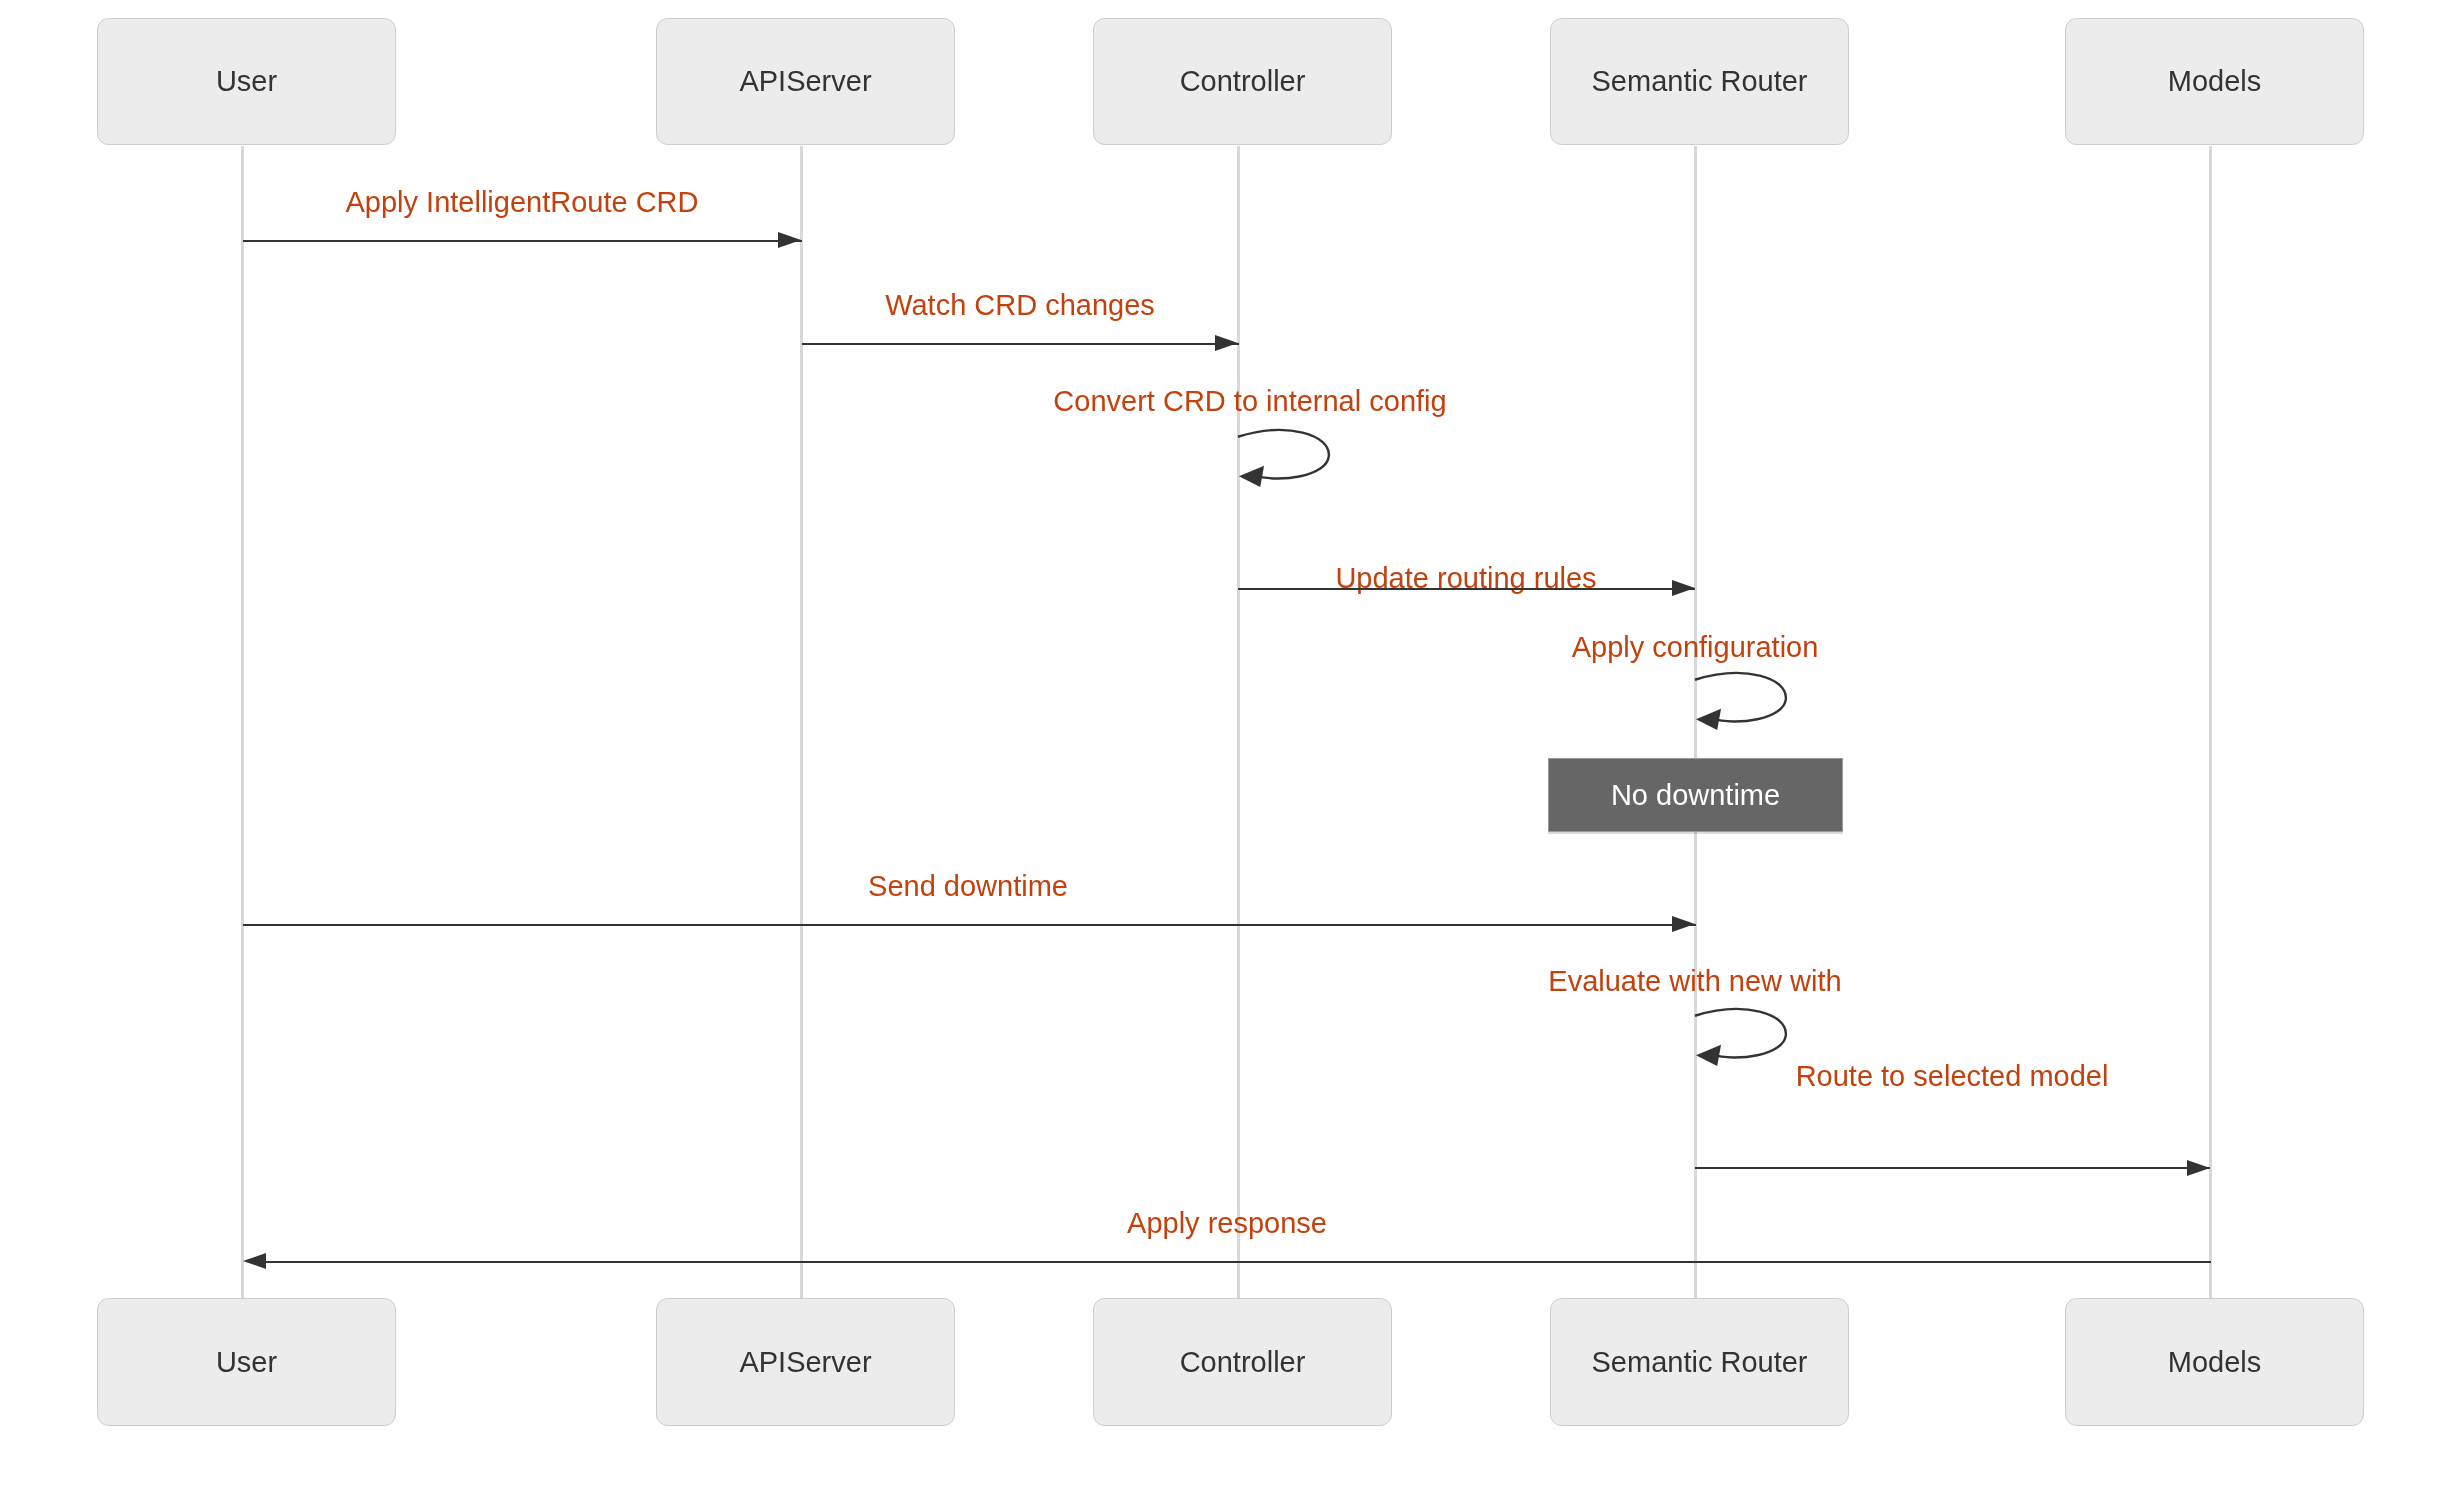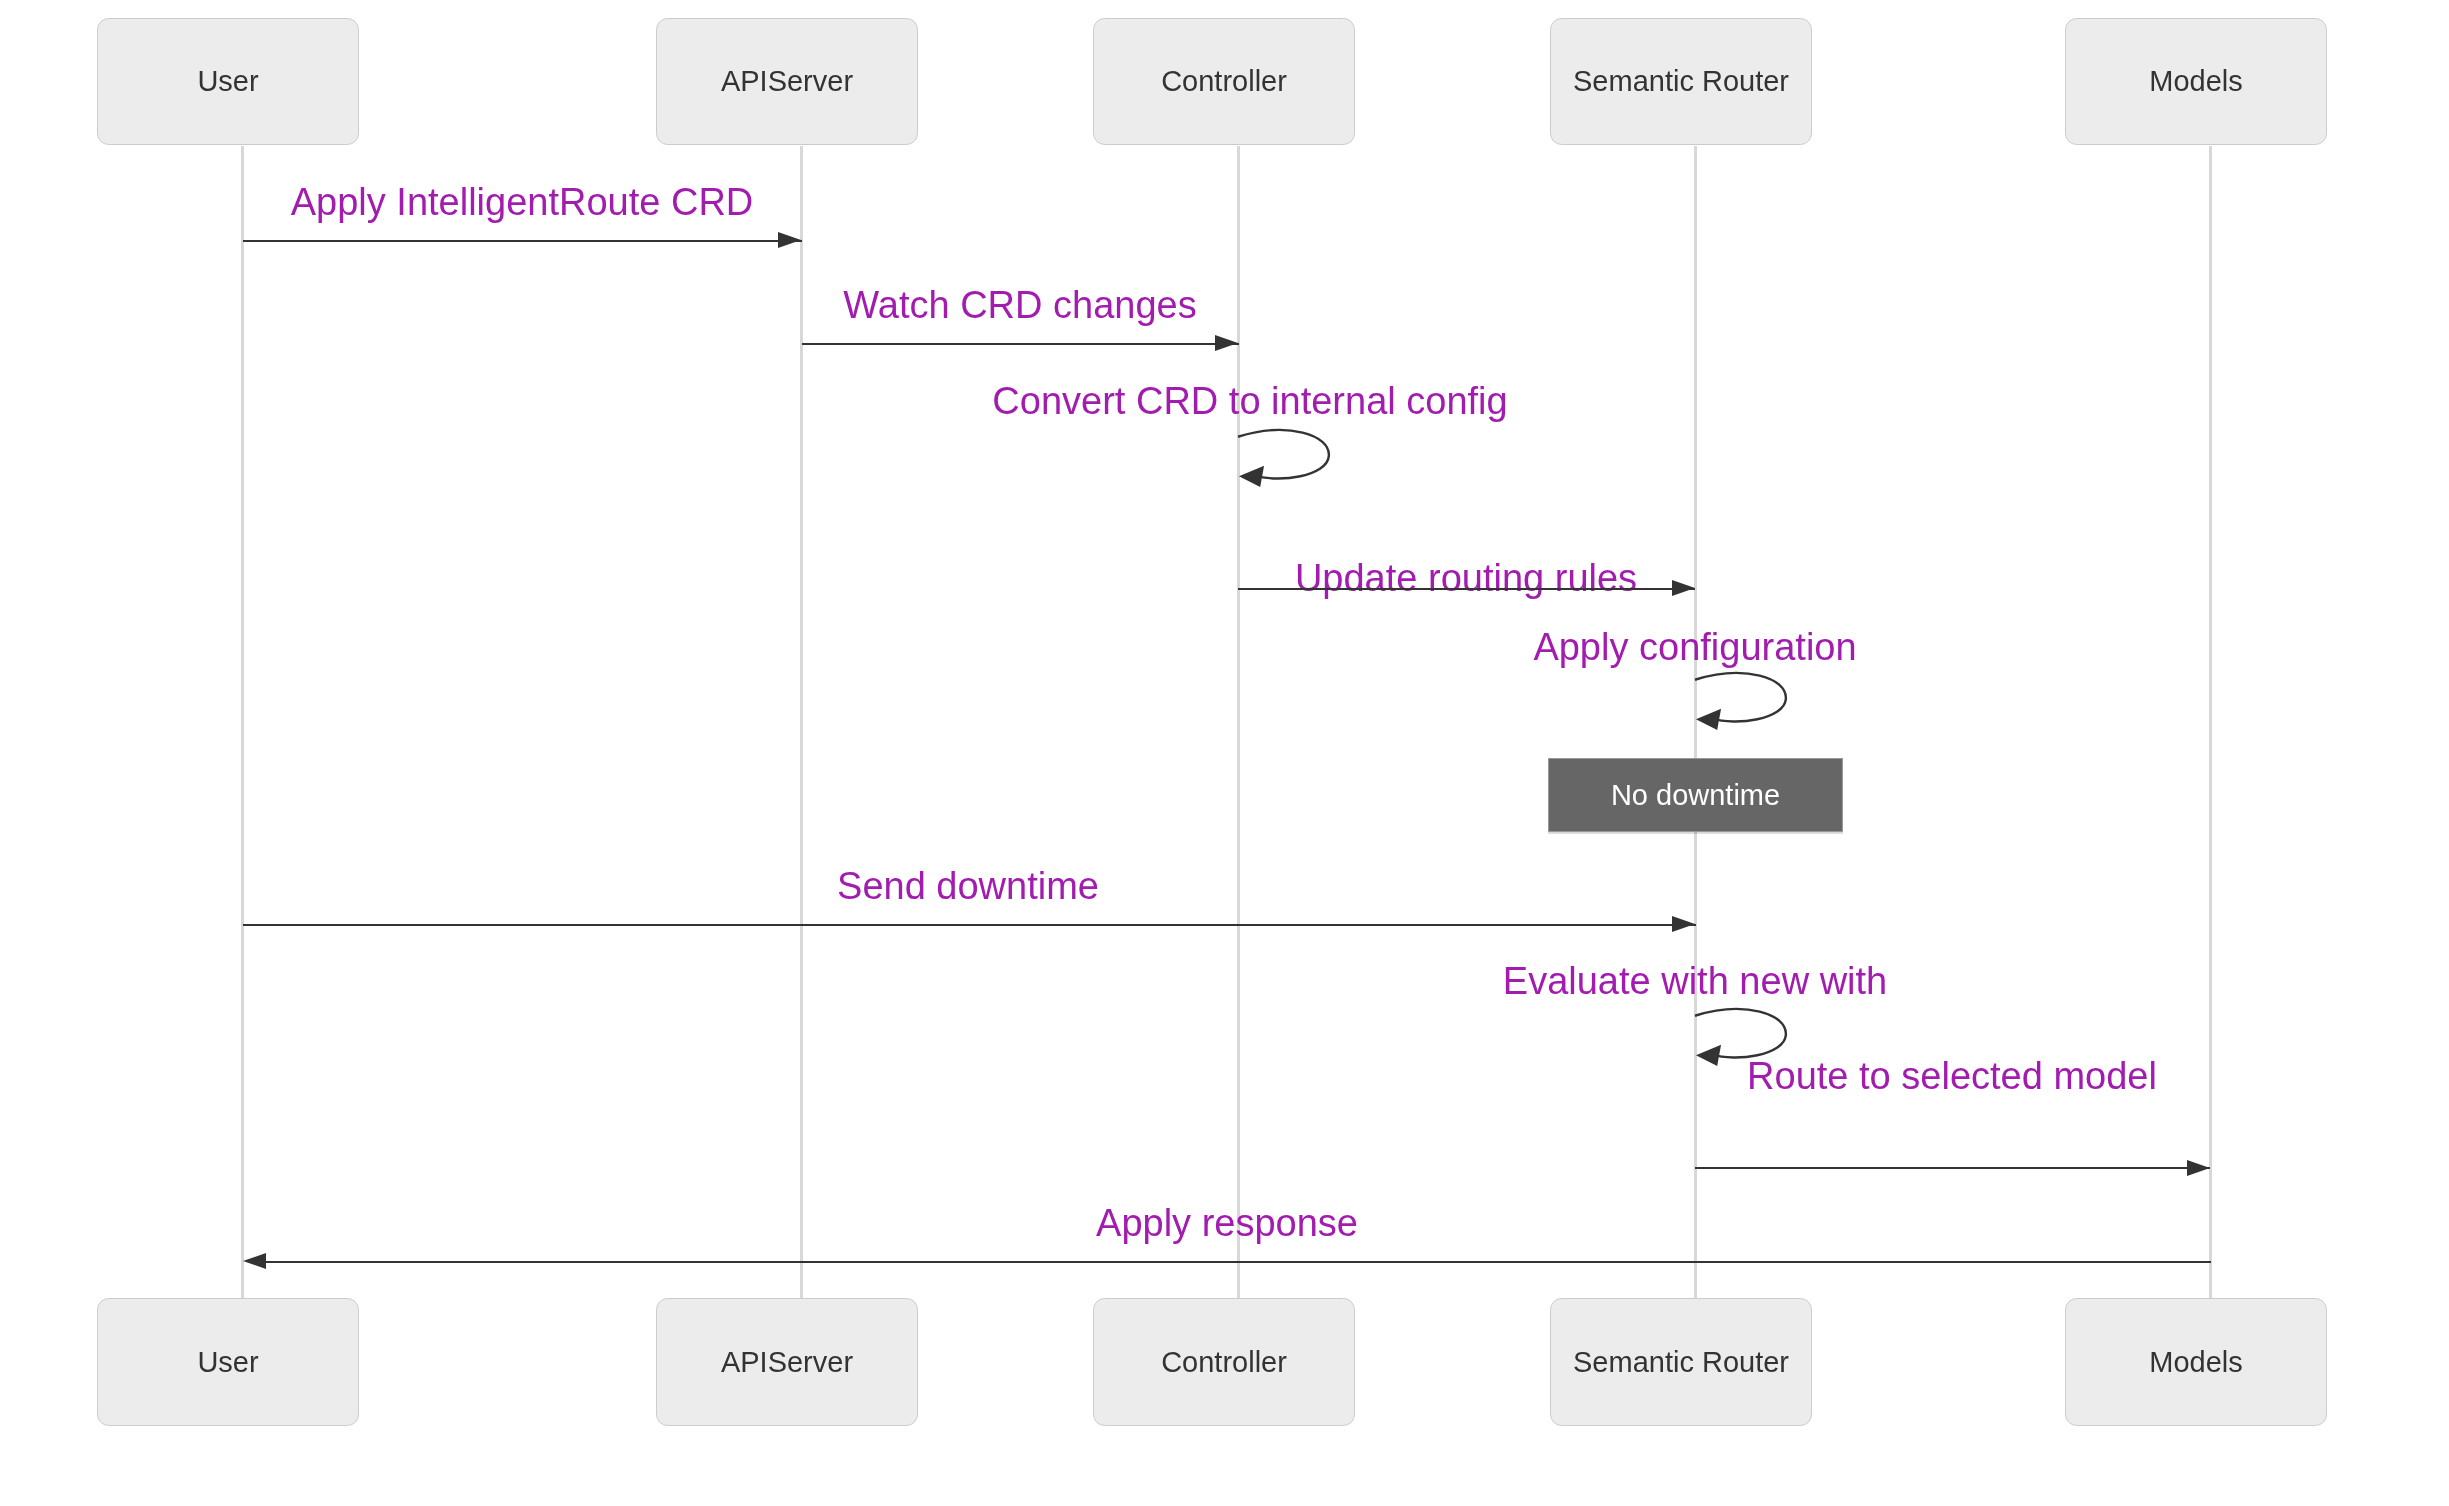--- a/index.html
+++ b/index.html
@@ -11,21 +11,21 @@
   #diagram {
     position: relative;
     width: 2449px;
     height: 1506px;
     background: #ffffff;
     overflow: hidden;
     color: #333333;
   }
   .actor-box {
     position: absolute;
-    width: 262px;
+    width: 299px;
     height: 127px;
     background: #ececec;
     border: 1.9px solid #cccccc;
     border-radius: 11.6px;
     box-sizing: border-box;
     display: flex;
     align-items: center;
     justify-content: center;
     font-size: 29px;
     color: #333333;
@@ -33,24 +33,24 @@
   .lifeline {
     position: absolute;
     width: 2.9px;
     top: 146px;
     height: 1153px;
     background: #d8d8d8;
   }
   .msg-label {
     position: absolute;
     transform: translateX(-50%);
-    font-size: 38px;
+    font-size: 29px;
     line-height: 35px;
     white-space: nowrap;
-    color: #a21caf;
+    color: #c2410c;
   }
   .msg-line {
     position: absolute;
     height: 0;
     border-top: 2.4px solid #333333;
   }
   .head-right {
     position: absolute;
     width: 0; height: 0;
     border-top: 8.7px solid transparent;

